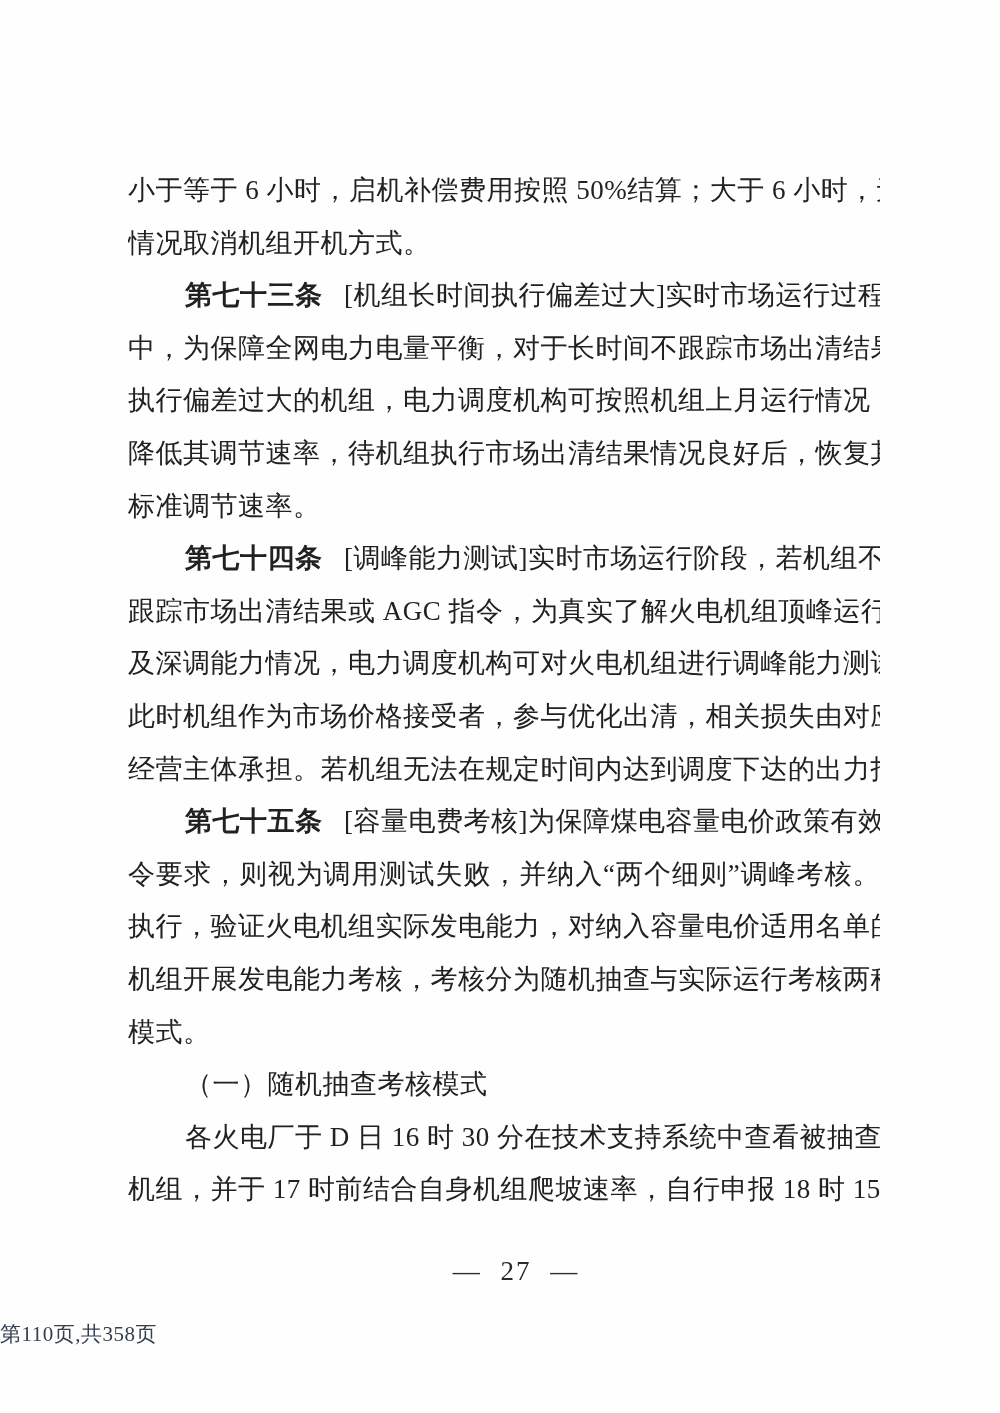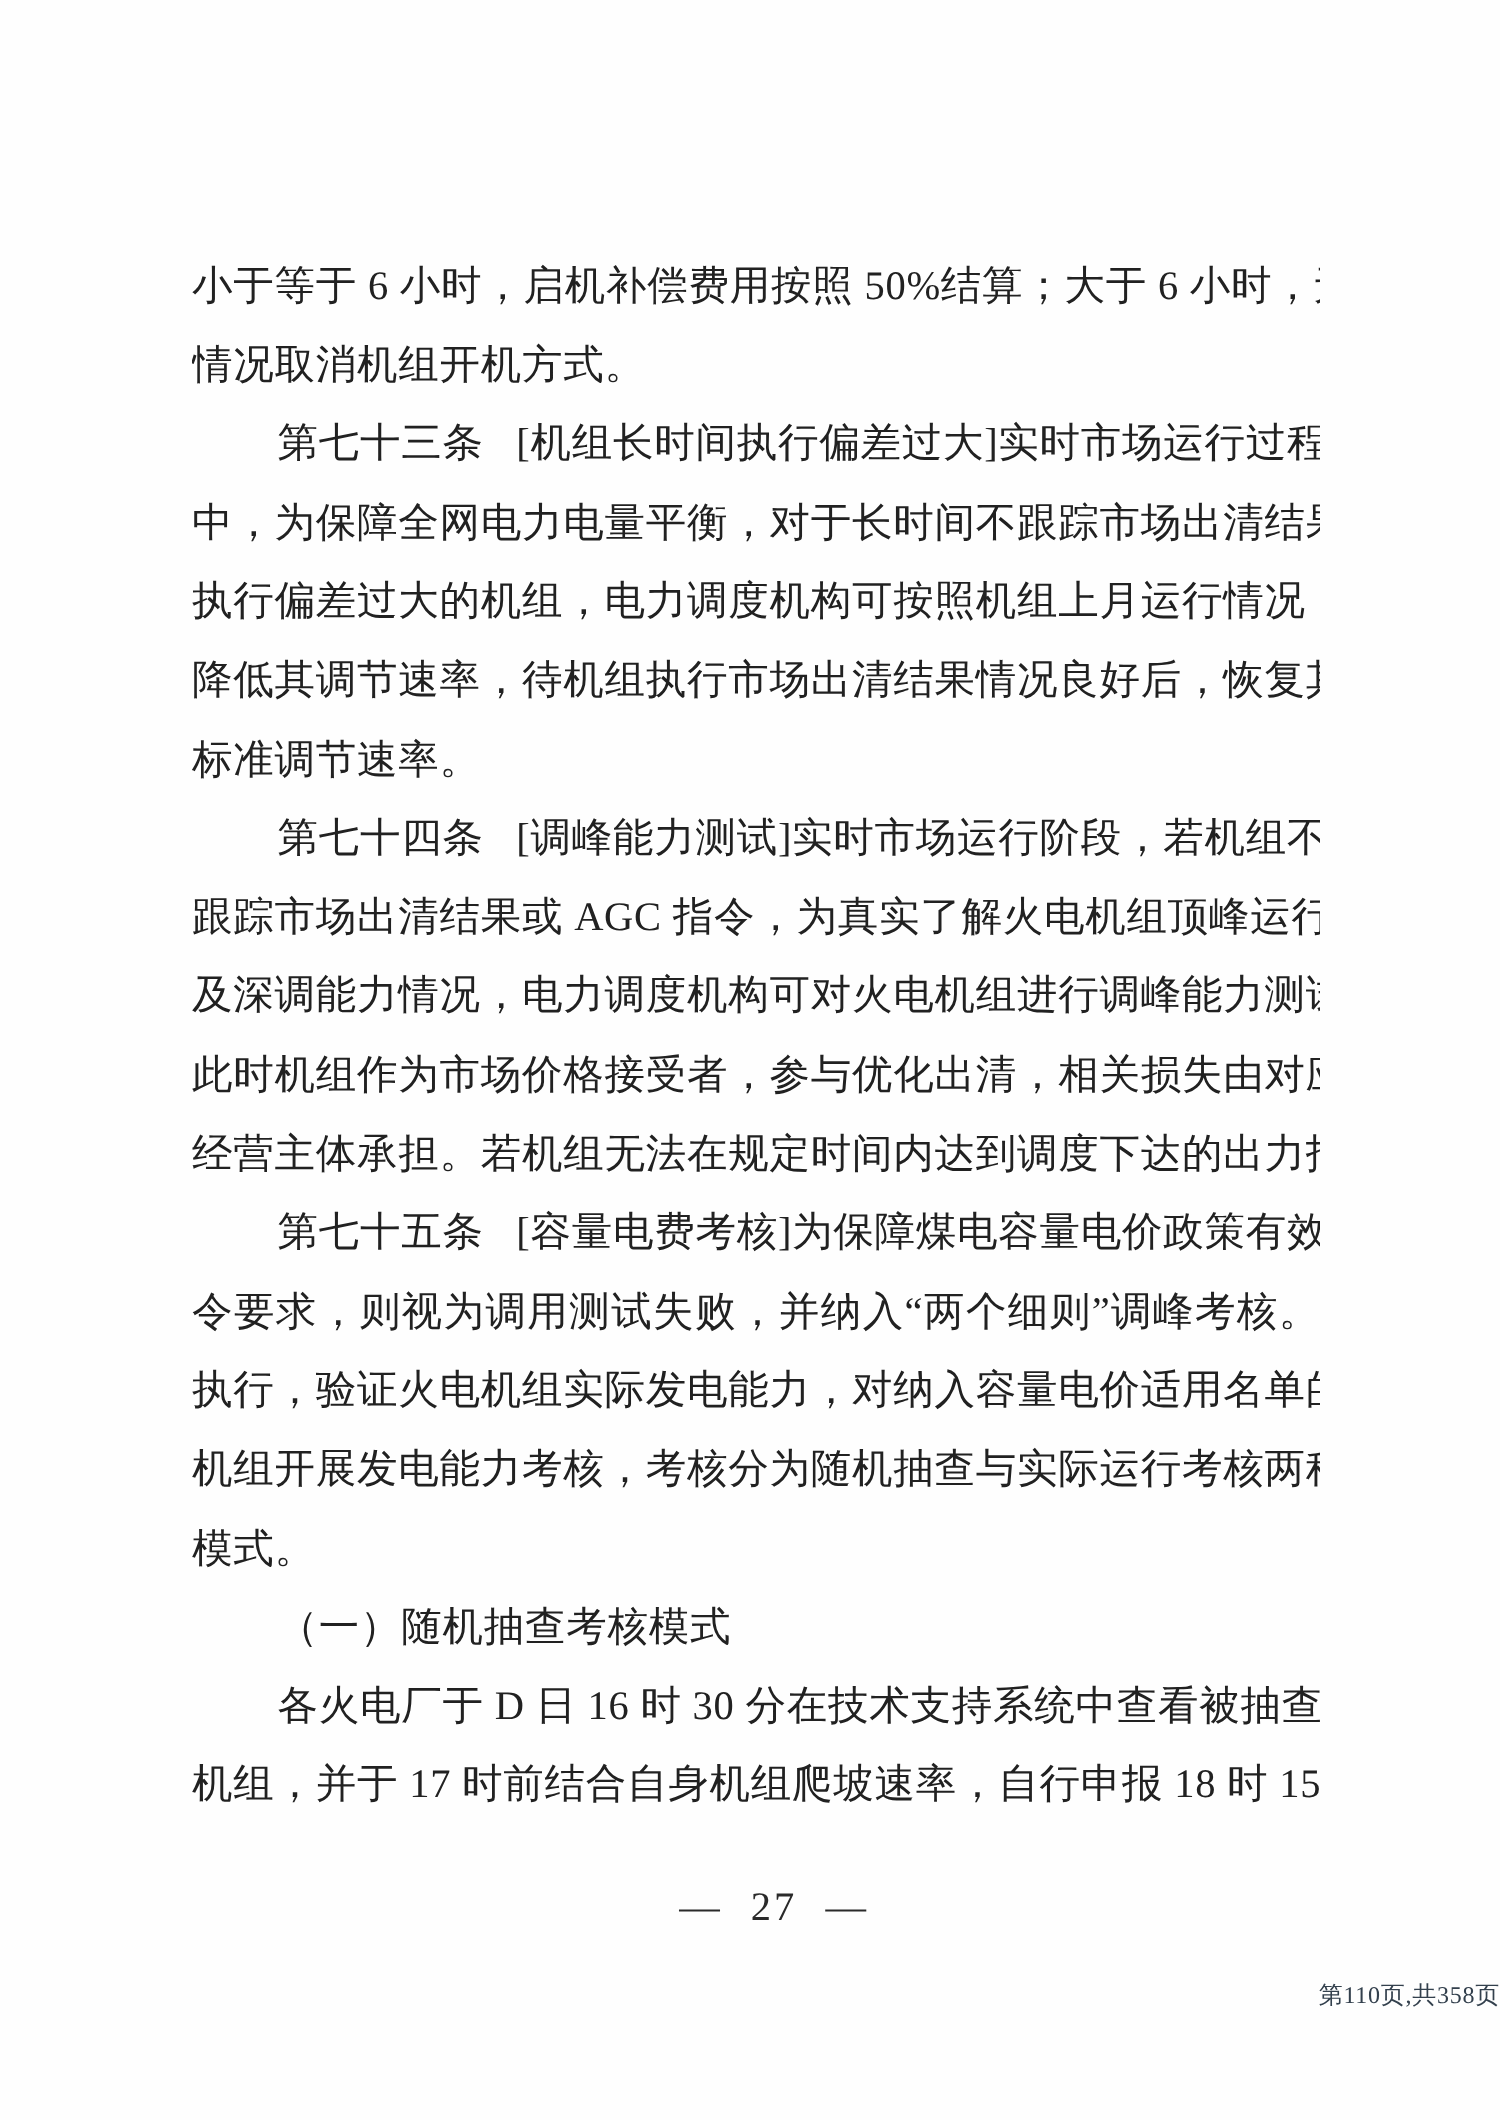--- a/index.html
+++ b/index.html
@@ -32,41 +32,41 @@
     text-align-last: justify;
     letter-spacing: 0.5px;
   }
   .line.end {
     text-align-last: left;
   }
   .line.indent {
     text-indent: 57px;
   }
   .head {
-    font-weight: normal;
+    font-weight: bold;
     margin-right: 0.8em;
   }
   .pagenum {
     position: absolute;
     top: 1256px;
     left: 16px;
     width: 100%;
     text-align: center;
     font-size: 27px;
     color: #2a2a2a;
     word-spacing: 10px;
     letter-spacing: 2px;
   }
   .pdf-footer {
     position: absolute;
     top: 1320px;
     left: 0;
     width: 100%;
-    text-align: right;
-    font-size: 16px;
+    text-align: left;
+    font-size: 21px;
     color: #33404d;
     letter-spacing: 0.5px;
   }
 </style>
 </head>
 <body>
 
 <div class="page">
 
   <div class="textblock">

